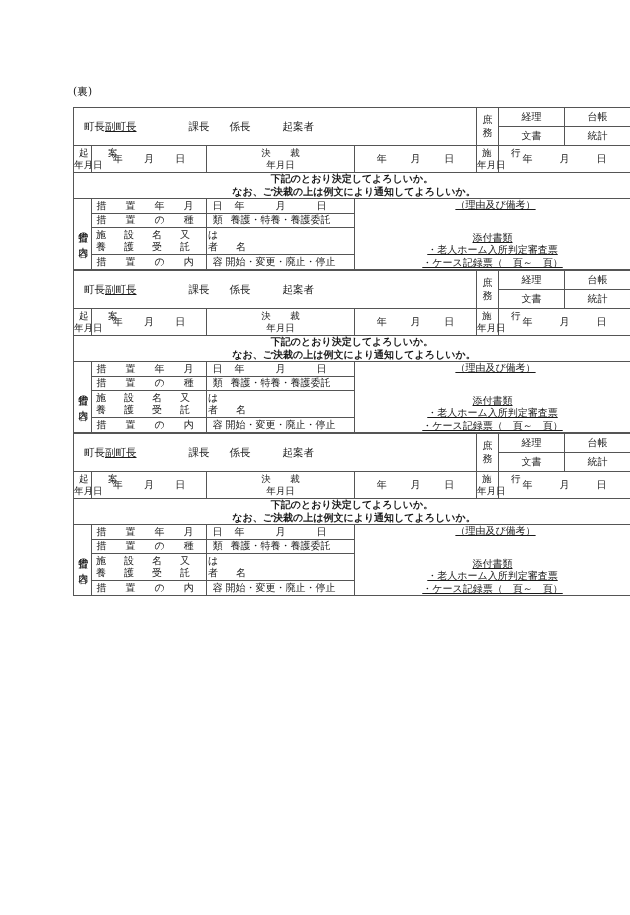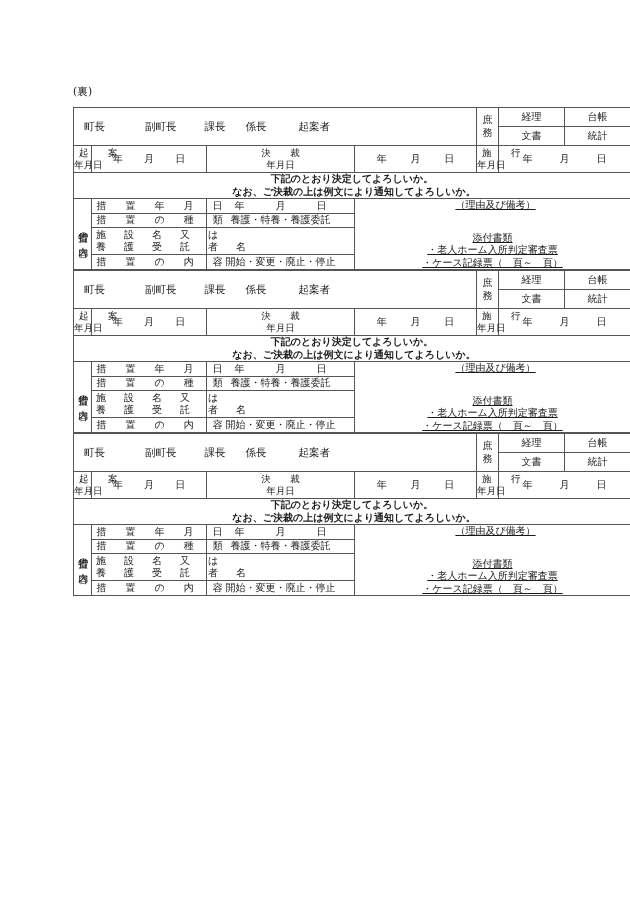--- a/index.html
+++ b/index.html
@@ -73,22 +73,22 @@
     align-items: center;
     height: 100%;
     padding-left: 10px;
     padding-right: 6px;
     box-sizing: border-box;
   }
   .approvers .names span {
     font-size: 10.5px;
     white-space: nowrap;
   }
-  .approvers .names span.n0 { margin-right: 40px; }
-  .approvers .names span.n1 { margin-right: 28px; }
+  .approvers .names span.n0 { }
+  .approvers .names span.n1 { margin-right: 52px; text-decoration: underline; }
   .approvers .names span.n2 { margin-right: 20px; }
   .approvers .names span.n3 { margin-right: 32px; }
   .approvers .names span.n4 { margin-right: 0; }
 
   
   .shomu-label {
     width: 22px;
     font-size: 10px;
     letter-spacing: 0;
     padding: 0 1px;

